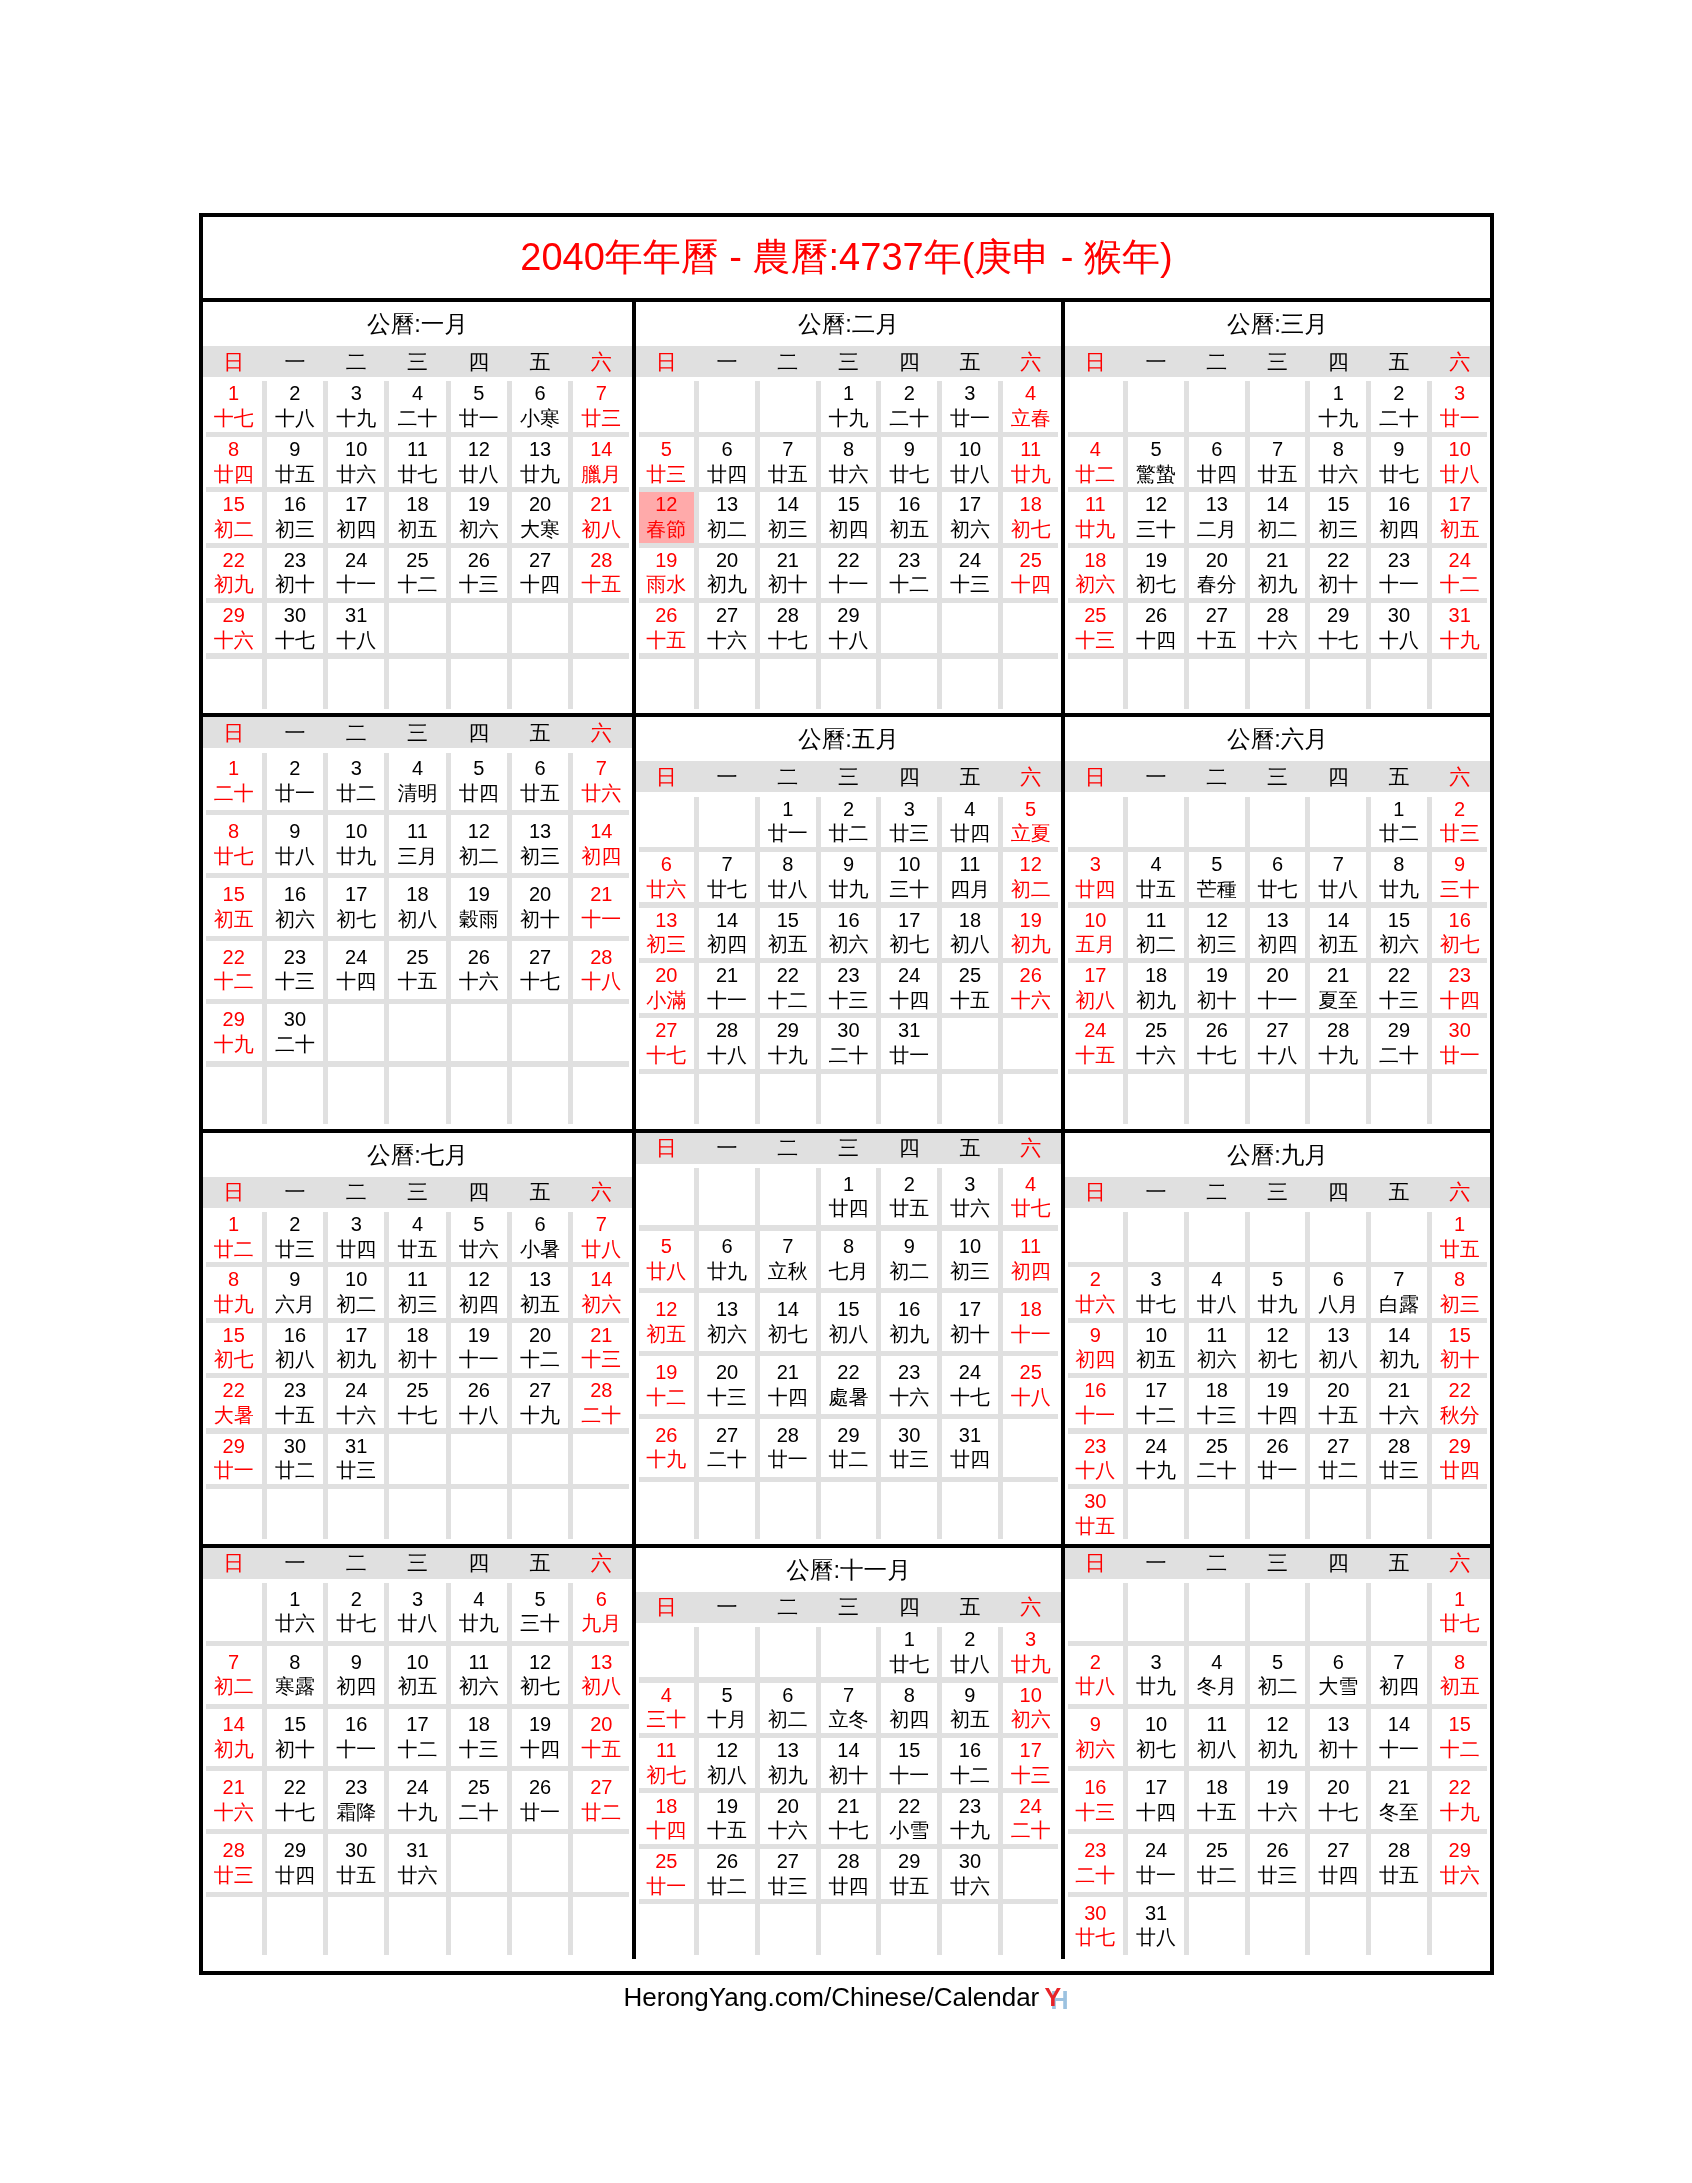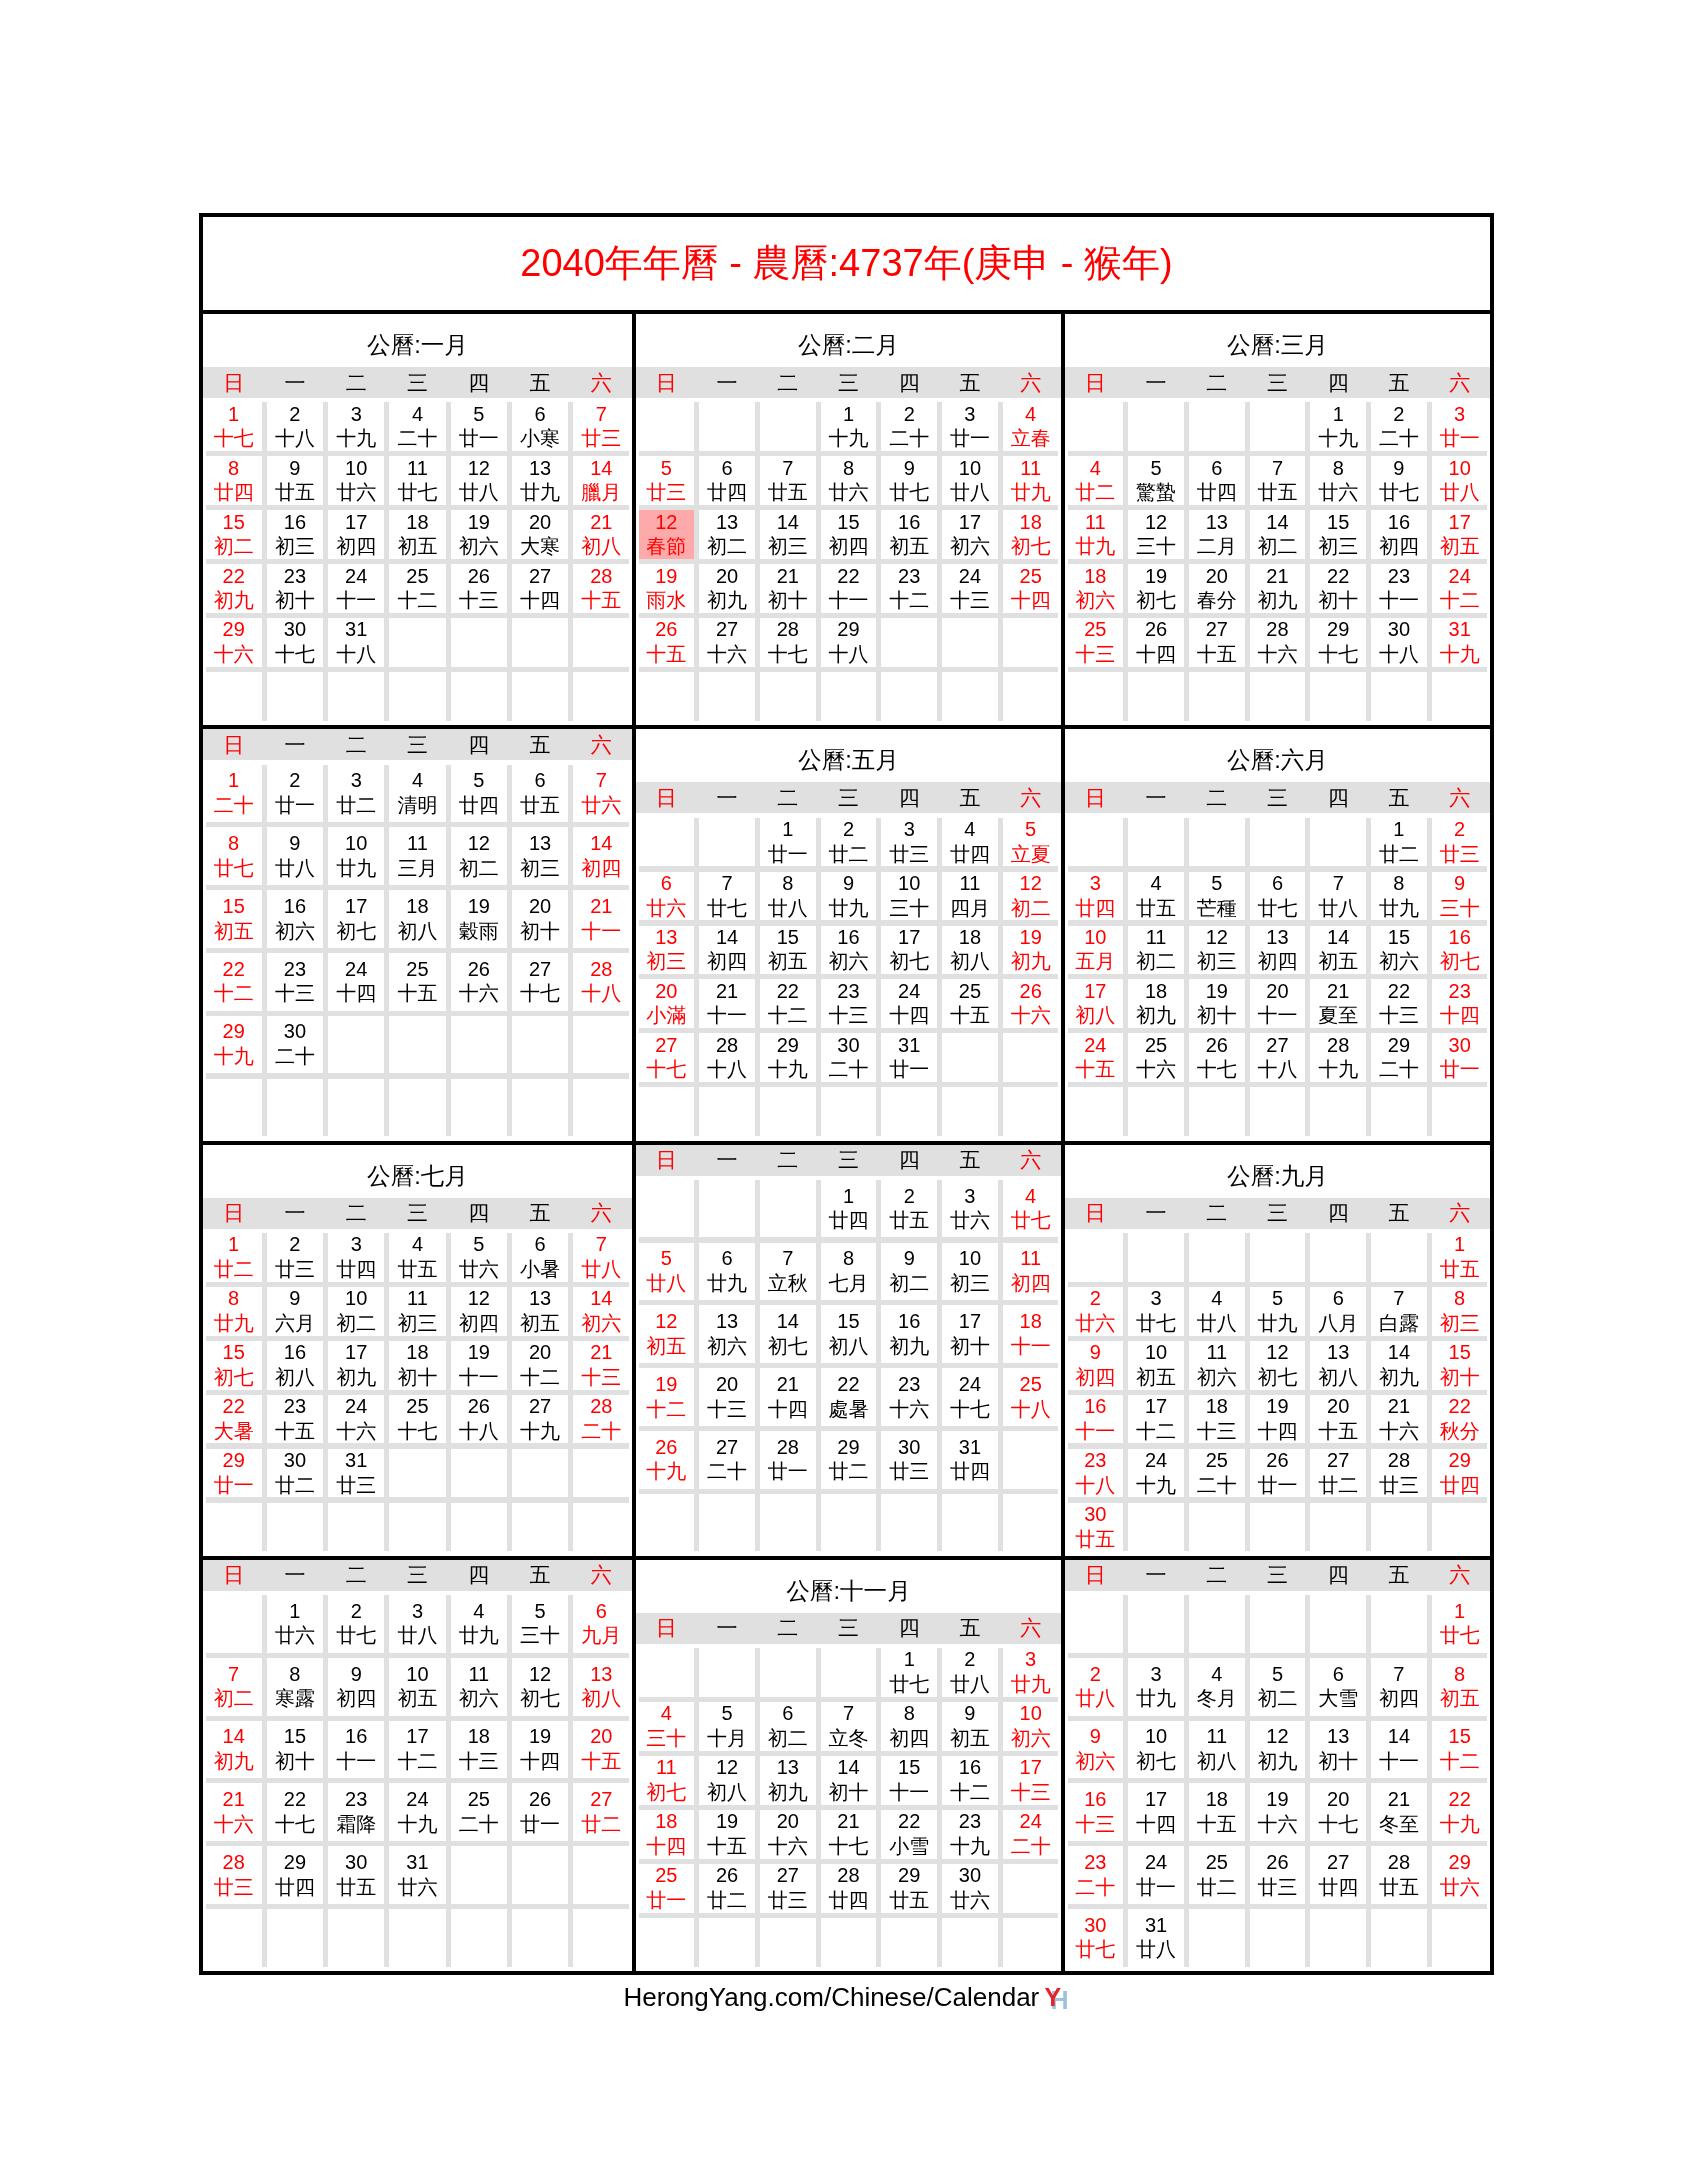--- a/index.html
+++ b/index.html
@@ -21,21 +21,21 @@
     position: absolute;
     left: 199px;
     top: 213px;
     width: 1295px;
     height: 1762px;
     border: 4.4px solid #000000;
     box-sizing: border-box;
     background: #ffffff;
   }
   .year-title {
-    height: 93px;
+    height: 81px;
     display: flex;
     align-items: center;
     justify-content: center;
     color: #ff0000;
     font-size: 38px;
     white-space: nowrap;
   }
   .months-grid {
     display: grid;
     grid-template-columns: repeat(3, 1fr);
@@ -53,21 +53,20 @@
   .month:not(:nth-child(3n+1)) {
     border-left: 4.4px solid #000000;
   }
   .m-title {
     flex: 0 0 44px;
     display: flex;
     align-items: center;
     justify-content: center;
     font-size: 23.6px;
     color: #000000;
-    margin-top: 9px;
   }
   .m-head {
     flex: 0 0 31px;
     display: grid;
     grid-template-columns: repeat(7, 1fr);
     background: #e0e0e0;
     align-items: center;
     text-align: center;
     font-size: 21px;
     color: #000000;

